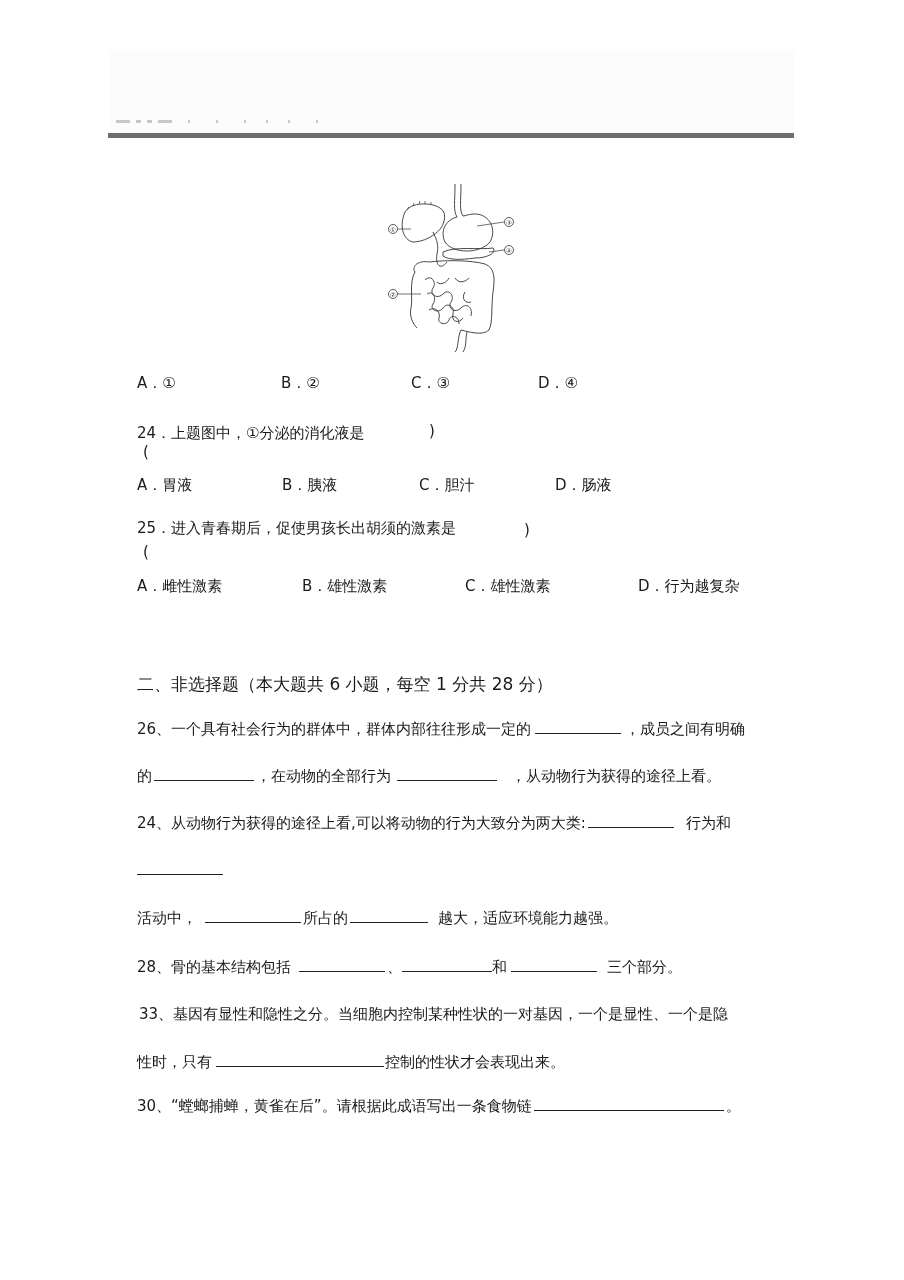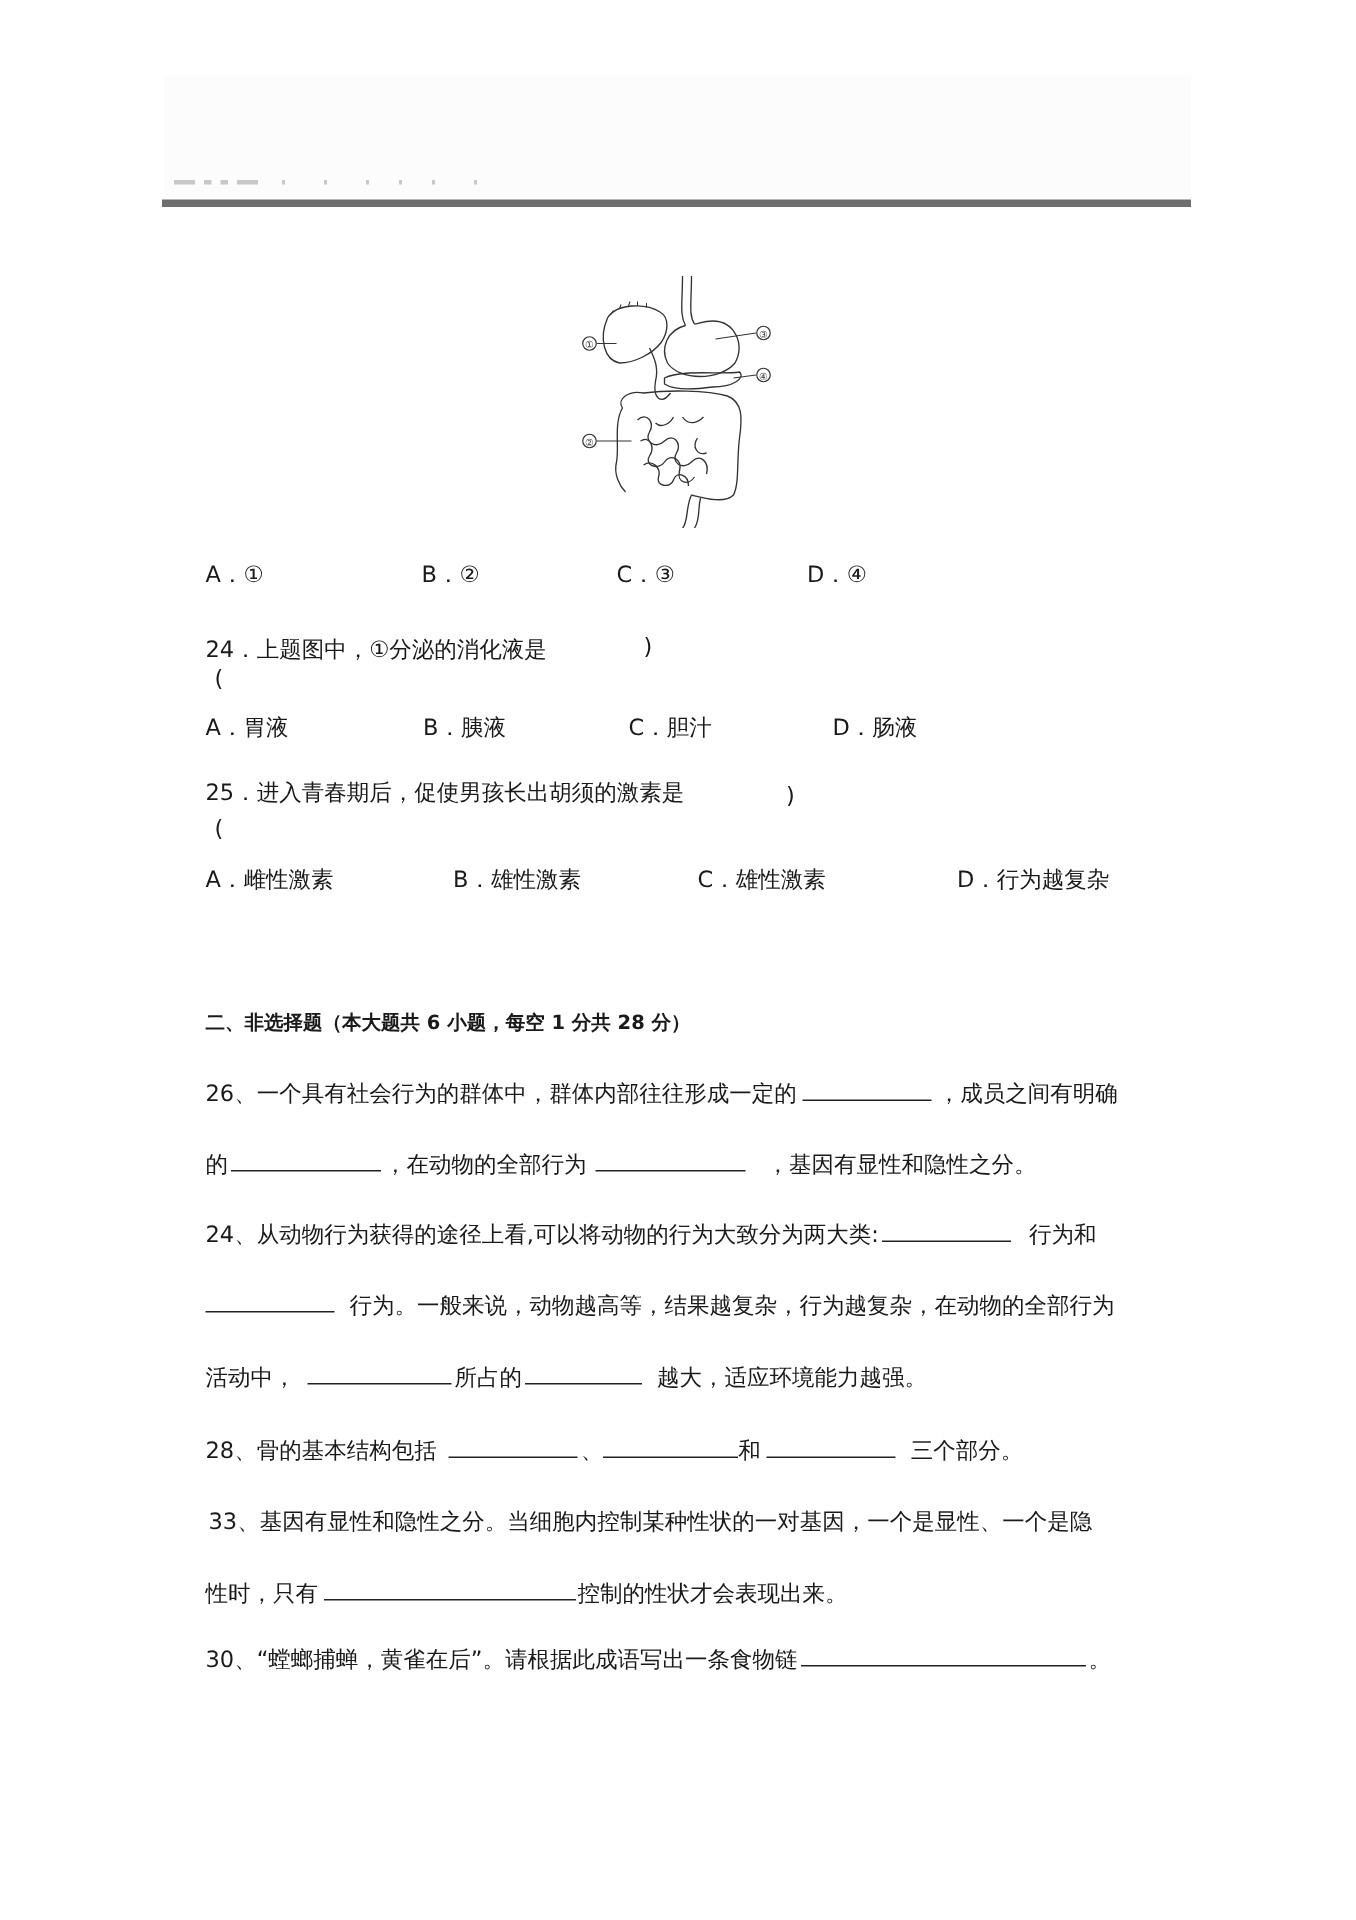--- a/index.html
+++ b/index.html
@@ -6,21 +6,21 @@
   body { width:904px; height:1280px; position:relative; overflow:hidden;
          font-family:"DejaVu Sans","Liberation Sans",sans-serif; color:#1a1a1a; }
   .header-band { position:absolute; left:110px; top:50px; width:684px; height:80px; background:#fcfcfc; }
   .header-faint { position:absolute; left:116px; top:118px; height:6px; display:flex; gap:6px; align-items:center; }
   .header-faint span { display:inline-block; height:3px; background:#c8c8c8; }
   .header-rule { position:absolute; left:108px; top:133px; width:686px; height:5px; background:#6e6e6e; }
   .figure { position:absolute; left:385px; top:182px; width:140px; height:170px; }
   .line { position:absolute; left:137px; font-size:15px; white-space:nowrap; }
   .opt { position:absolute; font-size:15px; white-space:nowrap; }
   .paren-open { position:absolute; left:143px; font-size:15px; }
-  .heading { position:absolute; left:137px; font-size:13px; font-weight:bold; white-space:nowrap; }
+  .heading { position:absolute; left:137px; font-size:17px; font-weight:normal; white-space:nowrap; }
   .blank { display:inline-block; border-bottom:1.3px solid #222; height:14px; vertical-align:baseline; }
 </style>
 </head>
 <body>
 
 <div class="header-band"></div>
 <div class="header-faint">
   <span style="width:14px"></span>
     <span style="width:5px"></span>
     <span style="width:5px"></span>
@@ -93,28 +93,28 @@
 <div class="opt" style="left:302px;top:577px">B．雄性激素</div>
 <div class="opt" style="left:465px;top:577px">C．雄性激素</div>
 <div class="opt" style="left:638px;top:577px">D．行为越复杂</div>
 
 <div class="heading" style="top:673px">二、非选择题（本大题共 6 小题，每空 1 分共 28 分）</div>
 
 <div class="line" style="top:719px">
   <span>26、一个具有社会行为的群体中，群体内部往往形成一定的</span><span class="blank" style="width:86px;margin:0 4px"></span><span>，成员之间有明确</span>
 </div>
 <div class="line" style="top:766px">
-  <span>的</span><span class="blank" style="width:100px;margin:0 2px"></span><span>，在动物的全部行为</span><span class="blank" style="width:100px;margin:0 14px 0 6px"></span><span>，基因有显性和隐性之分。</span>
+  <span>的</span><span class="blank" style="width:100px;margin:0 2px"></span><span>，在动物的全部行为</span><span class="blank" style="width:100px;margin:0 14px 0 6px"></span><span>，从动物行为获得的途径上看。</span>
 </div>
 
 <div class="line" style="top:813px">
   <span>24、从动物行为获得的途径上看,可以将动物的行为大致分为两大类:</span><span class="blank" style="width:86px;margin:0 12px 0 2px"></span><span>行为和</span>
 </div>
 <div class="line" style="top:860px">
-  <span class="blank" style="width:86px;margin-right:10px"></span><span>行为。一般来说，动物越高等，结果越复杂，行为越复杂，在动物的全部行为</span>
+  <span class="blank" style="width:86px;margin-right:10px"></span>
 </div>
 <div class="line" style="top:908px">
   <span>活动中，</span><span class="blank" style="width:96px;margin:0 2px 0 8px"></span><span>所占的</span><span class="blank" style="width:78px;margin:0 10px 0 2px"></span><span>越大，适应环境能力越强。</span>
 </div>
 
 <div class="line" style="top:957px">
   <span>28、骨的基本结构包括</span><span class="blank" style="width:86px;margin:0 2px 0 8px"></span><span>、</span><span class="blank" style="width:90px"></span><span>和</span><span class="blank" style="width:86px;margin:0 10px 0 4px"></span><span>三个部分。</span>
 </div>
 
 <div class="line" style="top:1005px;left:139px">33、基因有显性和隐性之分。当细胞内控制某种性状的一对基因，一个是显性、一个是隐</div>

